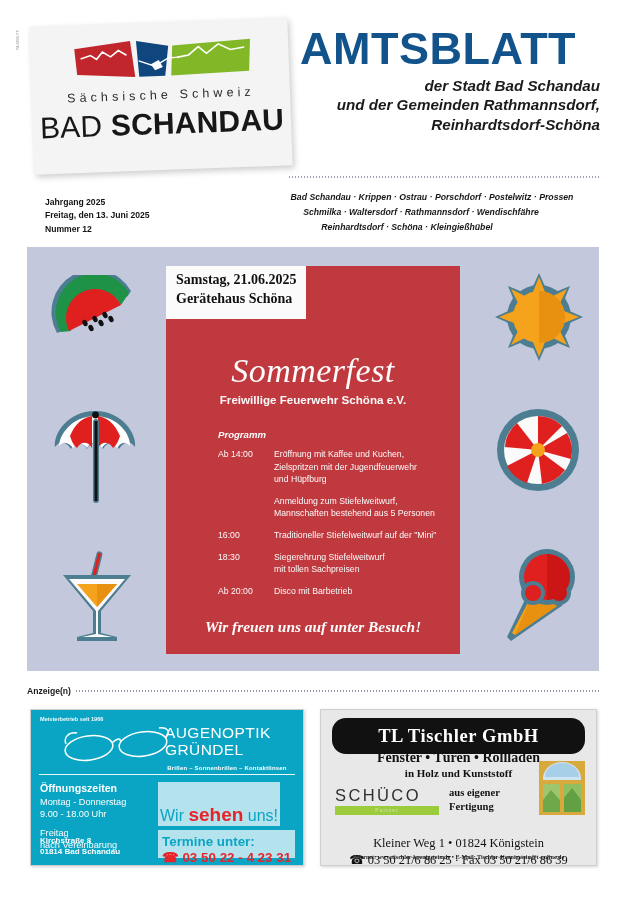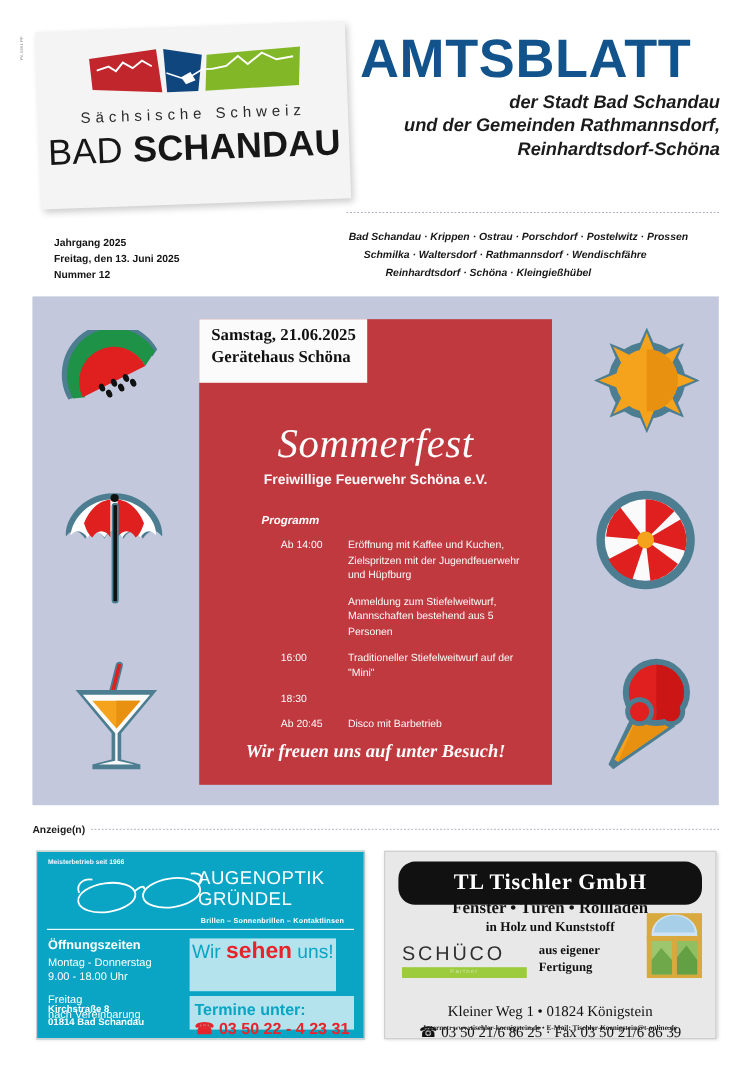--- a/index.html
+++ b/index.html
@@ -94,21 +94,21 @@
   }
   .fest-org {
     position: absolute; left: 0; right: 0; top: 127px;
     text-align: center; font-size: 11.6px; font-weight: 700; color: #fafafa;
   }
   .programm-head {
     position: absolute; left: 52px; top: 163px;
     font-size: 9.6px; font-weight: 700; font-style: italic; color: #fcfcfc;
   }
   .prog-list { position: absolute; left: 52px; top: 182px; right: 12px; }
-  .prog-row { display: flex; margin-bottom: 9px; margin-left: 16px; }
+  .prog-row { display: flex; margin-bottom: 9px; }
   .prog-time {
     width: 56px; flex: 0 0 56px;
     font-size: 8.7px; color: #fafafa; line-height: 1.45;
   }
   .prog-desc { font-size: 8.7px; color: #fafafa; line-height: 1.45; white-space: pre-line; }
   .closing {
     position: absolute; left: 0; right: 0; bottom: 18px;
     text-align: center;
     font-family: "Liberation Serif", serif; font-style: italic; font-weight: 700;
     font-size: 15.4px; color: #fdfdfd;
@@ -140,21 +140,21 @@
     font-size: 6px; font-weight: 700; color: #ffffff; text-align: center; letter-spacing: .2px;
   }
   .ao-rule { position: absolute; left: 8px; right: 8px; top: 64px; height: 1.4px; background: #e9f8fb; }
   .ao-hours { position: absolute; left: 9px; top: 72px; width: 112px; color: #ffffff; }
   .ao-hours .h1 { font-size: 10.6px; font-weight: 700; margin-bottom: 2px; }
   .ao-hours .l { font-size: 9.2px; line-height: 1.32; }
   .ao-hours .gap { height: 7px; }
   .ao-addr { position: absolute; left: 9px; bottom: 8px; font-size: 8px; font-weight: 700; color: #fff; line-height: 1.4; }
   .ao-box1 {
     position: absolute; left: 127px; top: 72px; right: 23px; height: 44px;
-    background: #b4e3ee; display: flex; align-items: flex-start; justify-content: center;
+    background: #b4e3ee; display: flex; align-items: flex-end; justify-content: center;
   }
   .ao-box1 .t { font-size: 16px; color: #0aa5c4; white-space: nowrap; }
   .ao-box1 .t b { color: #e8242b; font-size: 19px; font-weight: 700; }
   .ao-box2 {
     position: absolute; left: 127px; top: 120px; right: 8px; bottom: 7px;
     background: #b4e3ee; padding: 4px 0 0 4px;
   }
   .ao-box2 .t1 { font-size: 13.4px; font-weight: 700; color: #0aa5c4; }
   .ao-box2 .t2 { font-size: 13.4px; font-weight: 700; color: #e8242b; margin-top: 1px; white-space: nowrap; }
 
@@ -359,23 +359,25 @@
           <div class="prog-time"></div>
           <div class="prog-desc">Anmeldung zum Stiefelweitwurf,
 Mannschaften bestehend aus 5 Personen</div>
         </div>
         <div class="prog-row">
           <div class="prog-time">16:00</div>
           <div class="prog-desc">Traditioneller Stiefelweitwurf auf der "Mini"</div>
         </div>
         <div class="prog-row">
           <div class="prog-time">18:30</div>
+          <div class="prog-desc">Siegerehrung Stiefelweitwurf
+mit tollen Sachpreisen</div>
         </div>
         <div class="prog-row">
-          <div class="prog-time">Ab 20:45</div>
+          <div class="prog-time">Ab 20:00</div>
           <div class="prog-desc">Disco mit Barbetrieb</div>
         </div>
       </div>
 
       <div class="closing">Wir freuen uns auf unter Besuch!</div>
     </div>
 
     <div class="date-tag">Samstag, 21.06.2025
 Gerätehaus Schöna</div>
   </div>

